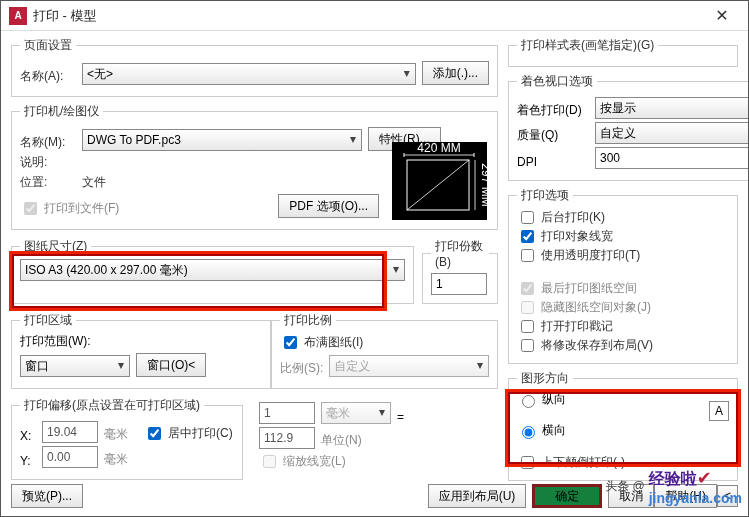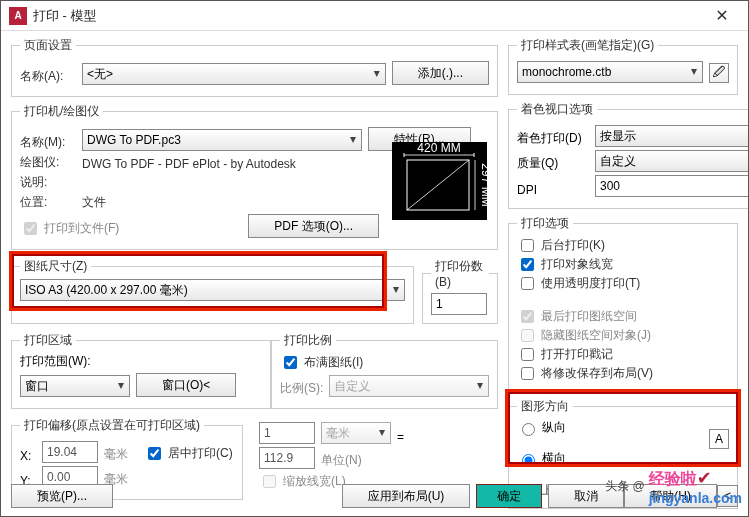--- a/index.html
+++ b/index.html
@@ -13,38 +13,38 @@
 .right { width: 230px; }
 fieldset { border: 1px solid #ccc; margin: 2px 0 6px 0; padding: 4px 8px 8px 8px; position: relative; }
 legend { padding: 0 4px; color: #333; }
 .row { display: flex; align-items: flex-end; gap: 6px; margin: 3px 0; }
 .lbl { width: 56px; color: #333; white-space: nowrap; }
 .fld { color: #333; }
 select, input[type=text] { border: 1px solid #888; background: #fff; height: 22px; padding: 0 4px; }
 select { appearance: none; background: linear-gradient(#fff,#e8e8e8); position: relative; }
 .sel-wrap { position: relative; display: inline-block; }
 .sel-wrap::after { content: "▾"; position: absolute; right: 6px; top: 3px; color: #444; pointer-events: none; }
-.btn { background: linear-gradient(#fdfdfd,#e6e6e6); border: 1px solid #888; height: 24px; padding: 0 25px; display: inline-flex; align-items: center; justify-content: center; gap: 6px; }
+.btn { background: linear-gradient(#fdfdfd,#e6e6e6); border: 1px solid #888; height: 24px; padding: 0 10px; display: inline-flex; align-items: center; justify-content: center; gap: 6px; }
 .btn.sm { height: 22px; padding: 0 6px; }
 .chk { display: inline-flex; align-items: center; gap: 4px; color: #333; }
 .chk input { width: 13px; height: 13px; accent-color: #0066cc; }
 .preview { width: 95px; height: 78px; background: #000; position: absolute; top: 22px; right: 10px; display: flex; align-items: center; justify-content: center; }
 .preview svg { width: 100%; height: 100%; }
 .red-box { position: absolute; border: 3px solid #e20; pointer-events: none; }
 .rb1 { left: 8px; top: 250px; width: 378px; height: 60px; box-shadow: 0 0 0 2px #a00 inset; }
 .rb2 { left: 504px; top: 388px; width: 236px; height: 78px; box-shadow: 0 0 0 2px #a00 inset;}
 .radio { display: flex; align-items: center; gap: 4px; }
 .radio input { width: 13px; height: 13px; }
 .num { width: 56px; text-align: left; }
 .disabled { color: #888; }
 .footer { position: absolute; bottom: 8px; left: 10px; right: 10px; display: flex; align-items: center; }
 .footer .sp { flex: 1; }
-.ok { background: #14b8a6; border: 1px solid #7f1d1d; height: 24px; padding: 0 20px; }
+.ok { background: #15803d; border: 3px solid #7f1d1d; height: 24px; padding: 0 20px; }
 .watermark { position: absolute; right: 6px; bottom: 10px; color: #444; font-size: 13px; display: flex; align-items: center; gap: 4px;}
-.jyl { color: #ec4899; font-weight: bold; font-family: Arial; font-size: 16px; }
+.jyl { color: #4c1d95; font-weight: bold; font-family: Arial; font-size: 16px; }
 .jyl2 { color: #377fd6; font-weight: bold; font-family: Arial; font-size: 14px; }
 .a-icon { width: 20px; height: 20px; border: 1px solid #888; text-align: center; line-height: 18px; background: #fff; }
 .small-icon { width: 20px; height: 20px; border: 1px solid #888; display: inline-flex; align-items: center; justify-content: center; background: linear-gradient(#fff,#eee); }
 </style>
 </head>
 <body>
 
 <div class="titlebar">
   <div class="logo">A</div>
   <div class="title">打印 - 模型</div>
@@ -62,24 +62,20 @@
       </div>
     </fieldset>
 
     <fieldset style="position:relative">
       <legend>打印机/绘图仪</legend>
       <div class="row">
         <span class="lbl">名称(M):</span>
         <span class="sel-wrap" style="width:280px"><select style="width:100%"><option>DWG To PDF.pc3</option></select></span>
         <button class="btn">特性(R)...</button>
       </div>
-      <div class="row">
-          <span class="lbl">绘图仪:</span>
-          <span class="fld">DWG To PDF - PDF ePlot - by Autodesk</span>
-        </div>
       <div class="row">
           <span class="lbl">说明:</span>
           <span class="fld"></span>
         </div>
       <div class="row">
           <span class="lbl">位置:</span>
           <span class="fld">文件</span>
         </div>
       <div class="row">
         <label class="chk disabled">
@@ -168,24 +164,20 @@
             <input type="checkbox" disabled="" style="">
             <span>缩放线宽(L)</span>
           </label>
       </div>
     </div>
   </div>
 
   <div class="right">
     <fieldset>
       <legend>打印样式表(画笔指定)(G)</legend>
-      <div class="row">
-        <span class="sel-wrap" style="flex:1"><select style="width:100%"><option>monochrome.ctb</option></select></span>
-        <span class="small-icon">🖉</span>
-      </div>
     </fieldset>
 
     <fieldset>
       <legend>着色视口选项</legend>
       <div class="row">
           <span style="width:72px">着色打印(D)</span>
           <span class="sel-wrap" style="flex:1"><select style="width:100%"><option>按显示</option></select></span>
         </div>
       <div class="row">
           <span style="width:72px">质量(Q)</span>

